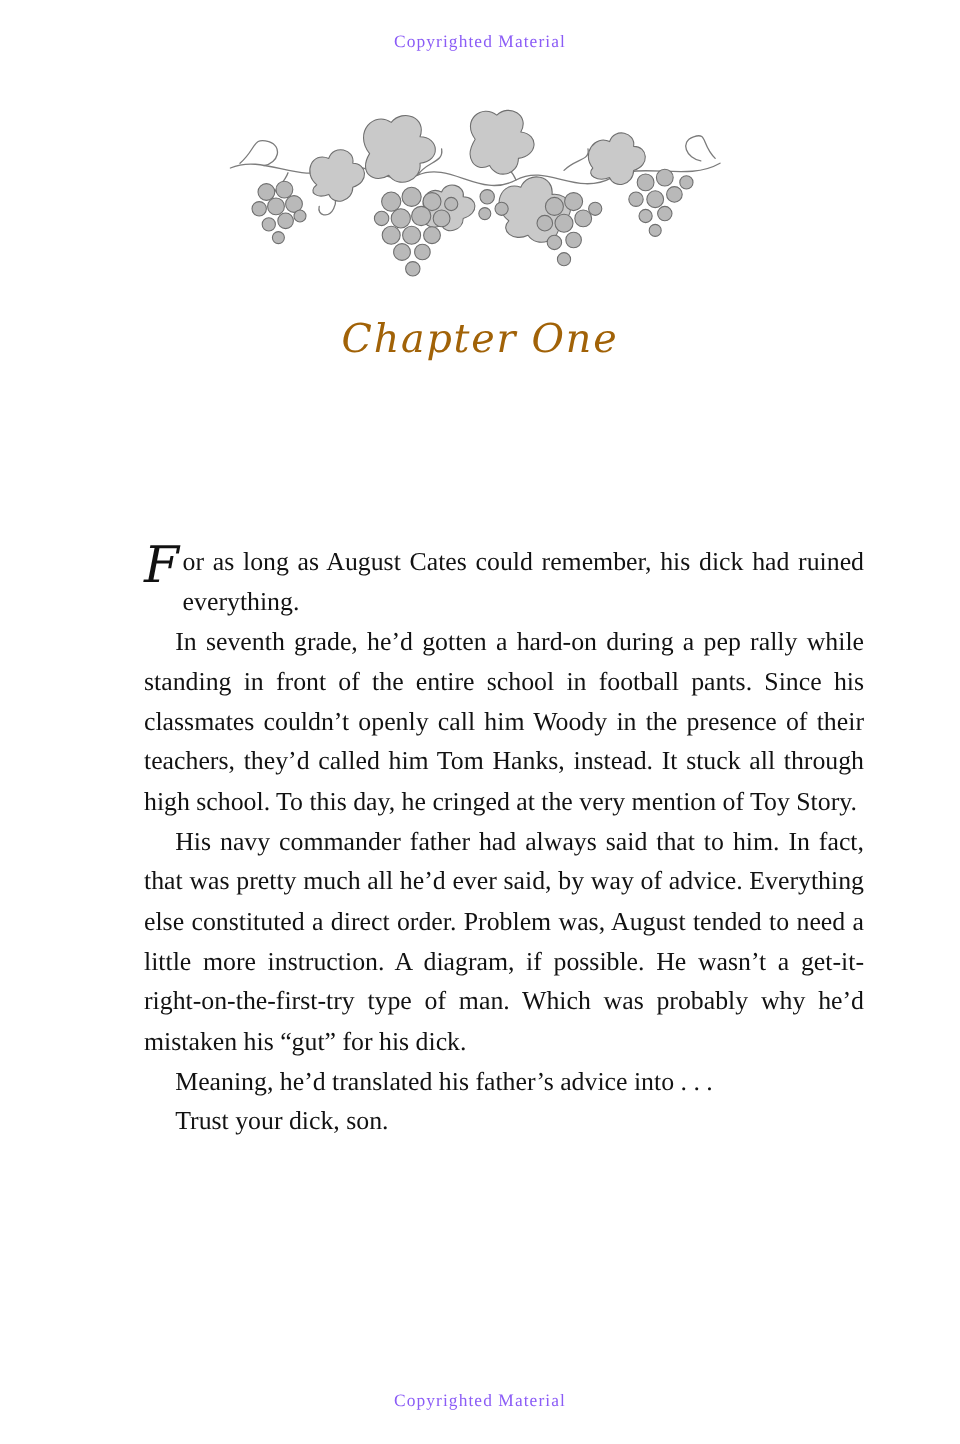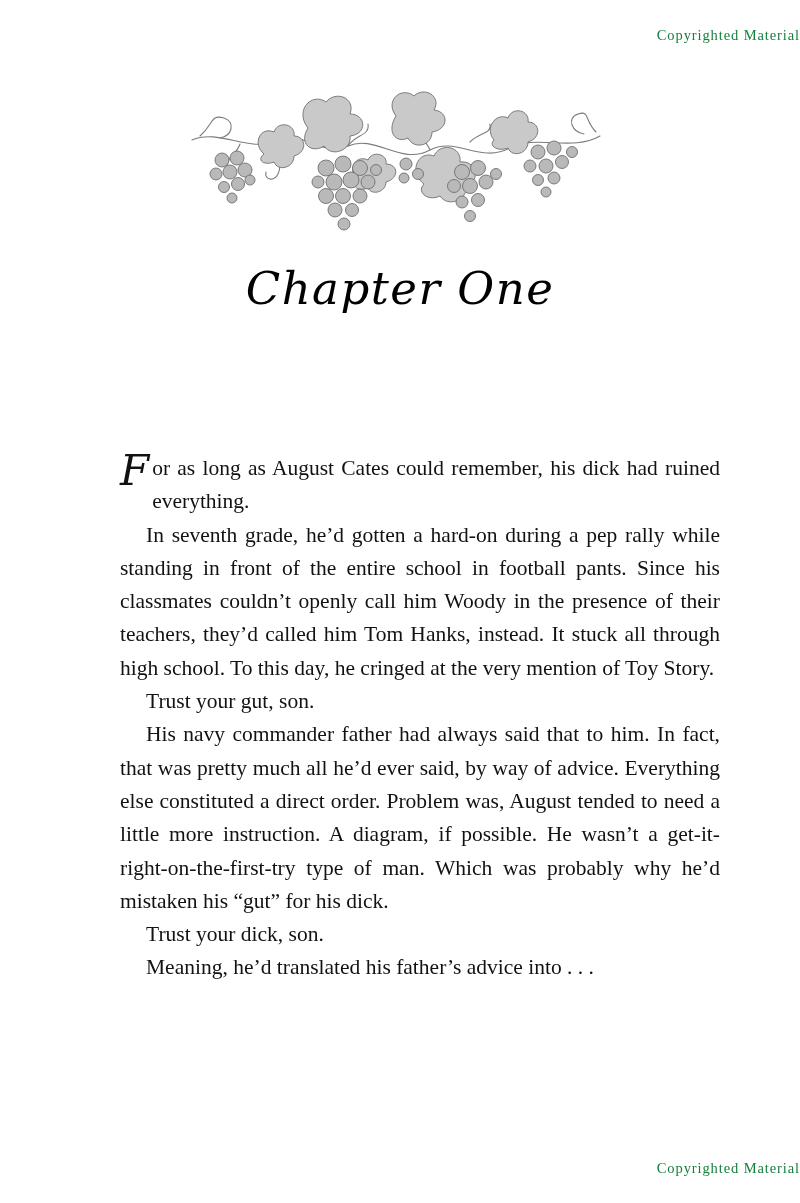--- a/index.html
+++ b/index.html
@@ -19,25 +19,25 @@
   .page {
     position: absolute;
     inset: 0;
     background: #ffffff;
   }
 
   .watermark {
     position: absolute;
     left: 0;
     width: 100%;
-    text-align: right;
+    text-align: center;
     font-family: "Liberation Serif", serif;
     font-size: 14.5px;
     letter-spacing: 0.9px;
-    color: #15803d;
+    color: #8b5cf6;
   }
   .watermark.top { top: 27px; }
   .watermark.bottom { top: 1160px; }
 
   .ornament {
     position: absolute;
     top: 88px;
     left: 50%;
     transform: translateX(-50%);
     width: 440px;
@@ -45,23 +45,23 @@
   }
 
   .chapter-title {
     position: absolute;
     top: 262px;
     left: 0;
     width: 100%;
     text-align: center;
     font-family: "DejaVu Serif", serif;
     font-style: italic;
-    font-size: 45px;
+    font-size: 33px;
     font-weight: 400;
-    color: #000000;
+    color: #a16207;
     letter-spacing: 1.5px;
   }
 
   .body-text {
     position: absolute;
     top: 452px;
     left: 120px;
     width: 600px;
     font-family: "Liberation Serif", serif;
     font-size: 21.5px;
@@ -176,21 +176,20 @@
         <circle cx="224" cy="90" r="5"></circle>
       </g>
     </svg>
   </div>
 
   <div class="chapter-title">Chapter One</div>
 
   <div class="body-text" id="body-text">
       <p class="first"><span class="dropcap">F</span><span>or as long as August Cates could remember, his dick had ruined everything.</span></p>
       <p><span>In seventh grade, he’d gotten a hard-on during a pep rally while standing in front of the entire school in football pants. Since his classmates couldn’t openly call him Woody in the presence of their teachers, they’d called him Tom Hanks, instead. It stuck all through high school. To this day, he cringed at the very mention of </span><span class="it">Toy Story</span><span>.</span></p>
-      <p><span class="it">Trust your gut, son.</span></p>
       <p><span>His navy commander father had always said that to him. In fact, that was pretty much all he’d </span><span class="it">ever</span><span> said, by way of advice. Everything else constituted a direct order. Problem was, August tended to need a little more instruction. A diagram, if possible. He wasn’t a get-it-right-on-the-first-try type of man. Which was probably why he’d mistaken his “gut” for his dick.</span></p>
+      <p><span>Meaning, he’d translated his father’s advice into . . .</span></p>
       <p><span class="it">Trust your dick, son.</span></p>
-      <p><span>Meaning, he’d translated his father’s advice into . . .</span></p>
     </div>
 
   <div class="watermark bottom">Copyrighted Material</div>
 
 </div>
 
 </body></html>

